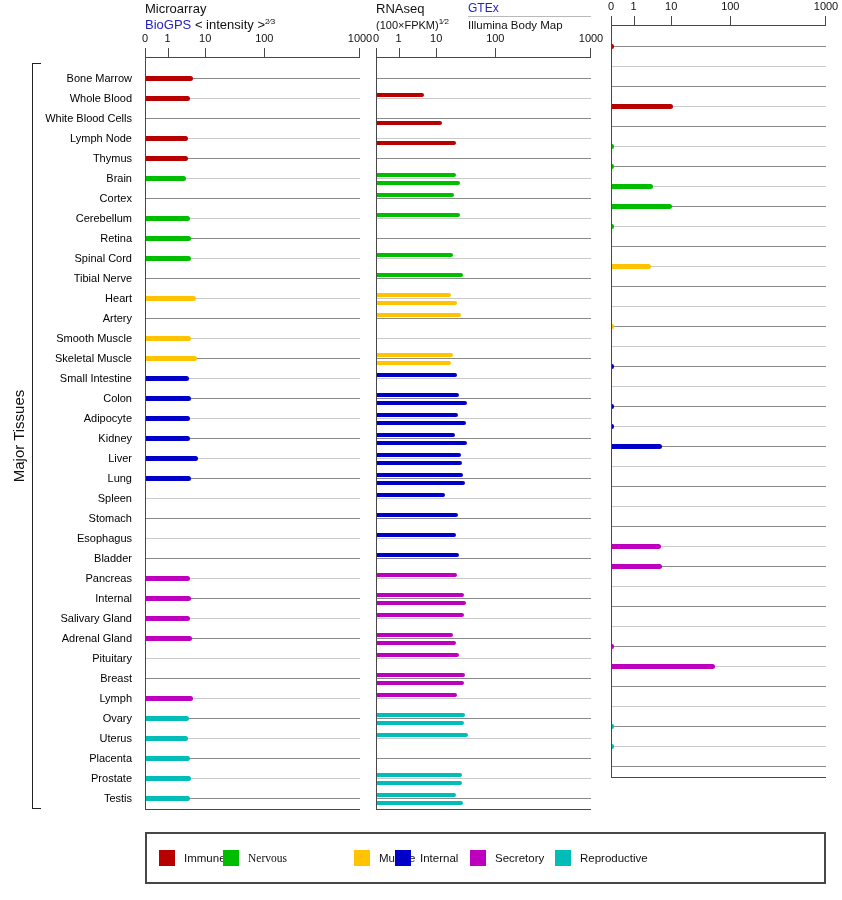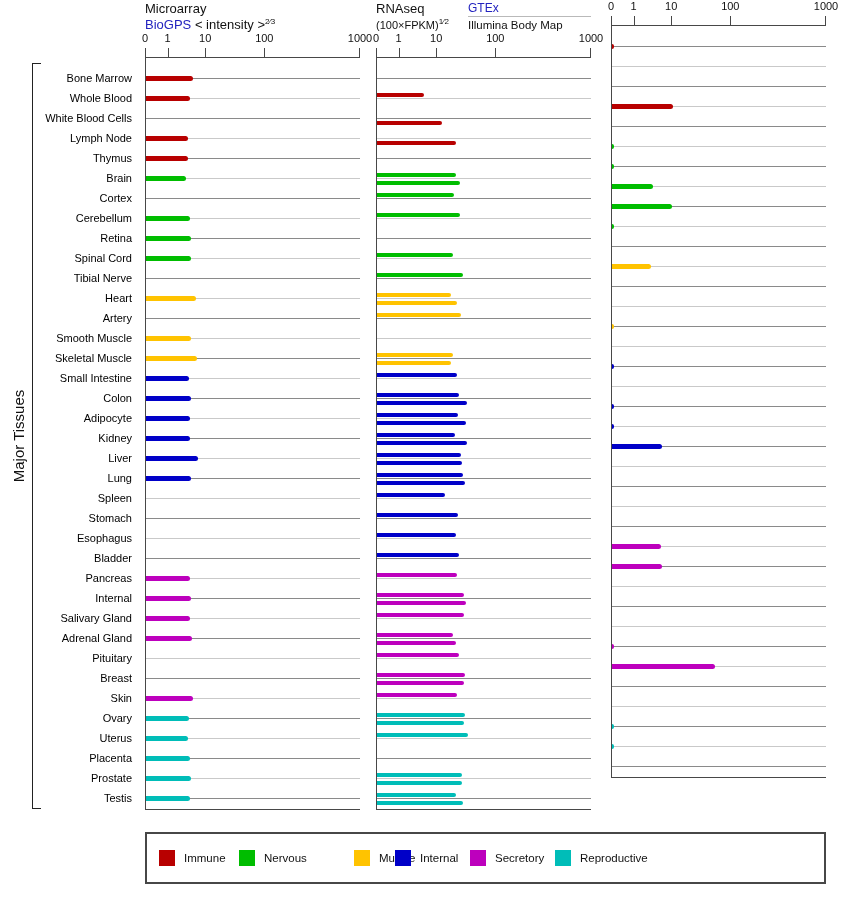--- a/index.html
+++ b/index.html
@@ -73,21 +73,21 @@
       <div class="tlabel">Spleen</div>
       <div class="tlabel">Stomach</div>
       <div class="tlabel">Esophagus</div>
       <div class="tlabel">Bladder</div>
       <div class="tlabel">Pancreas</div>
       <div class="tlabel">Internal</div>
       <div class="tlabel">Salivary Gland</div>
       <div class="tlabel">Adrenal Gland</div>
       <div class="tlabel">Pituitary</div>
       <div class="tlabel">Breast</div>
-      <div class="tlabel">Skin</div>
+      <div class="tlabel">Lymph</div>
       <div class="tlabel">Ovary</div>
       <div class="tlabel">Uterus</div>
       <div class="tlabel">Placenta</div>
       <div class="tlabel">Prostate</div>
       <div class="tlabel">Testis</div>
     </div>
 
   <div class="panel" style="left:145px">
     <div class="hdr">
       <div class="hline1">Microarray</div>
@@ -582,21 +582,21 @@
           <div class="rline" style="background: rgb(138, 138, 138);"></div>
         </div>
       </div>
   </div>
 
   <div id="legend">
       <div class="leg-item" style="left: 12px;">
         <span class="swatch" style="background: rgb(184, 0, 0);"></span>
         <span class="leg-label">Immune</span>
       </div>
-      <div class="leg-item" style="left: 92px;">
+      <div class="leg-item" style="left: 76px; font-family: Liberation Serif, serif;">
         <span class="swatch" style="background: rgb(0, 189, 0);"></span>
         <span class="leg-label">Nervous</span>
       </div>
       <div class="leg-item" style="left: 163px; margin-left: 44px;">
         <span class="swatch" style="background: rgb(255, 195, 0);"></span>
         <span class="leg-label">Muscle</span>
       </div>
       <div class="leg-item" style="left: 248px;">
         <span class="swatch" style="background: rgb(0, 0, 200);"></span>
         <span class="leg-label">Internal</span>

